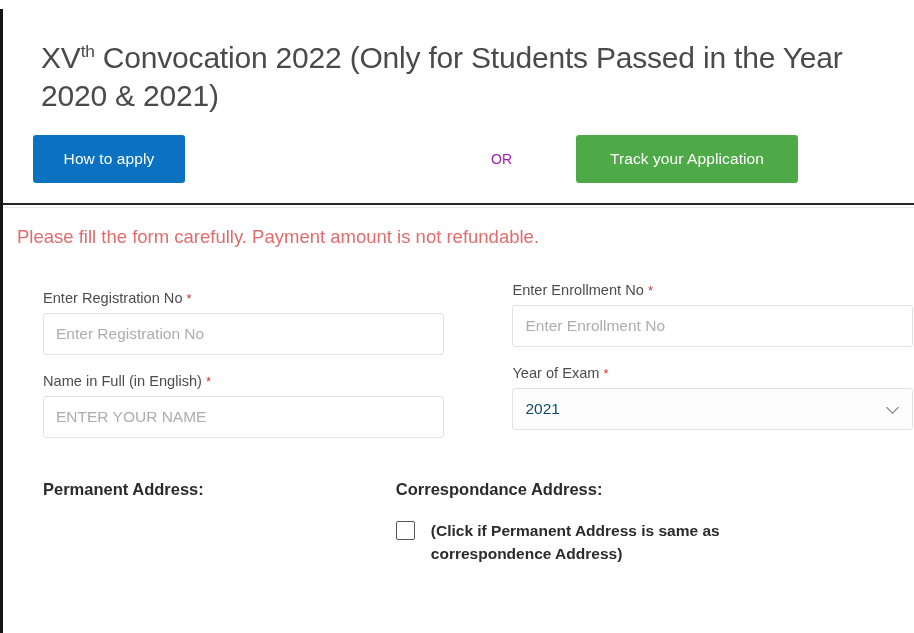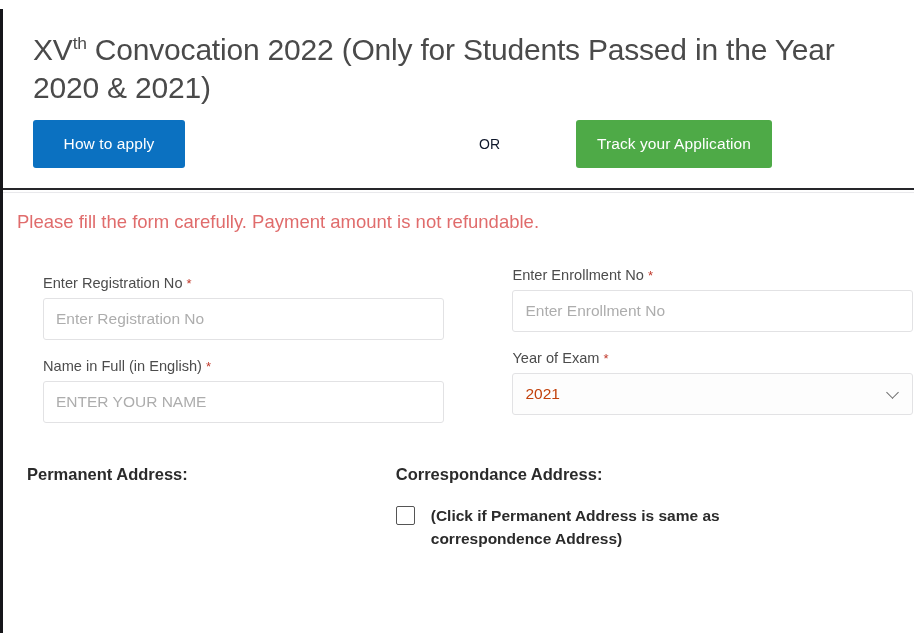--- a/index.html
+++ b/index.html
@@ -46,21 +46,21 @@
     background: #fff;
     box-sizing: border-box;
     border-left: 3px solid #16161a;
   }
 
   
   .header {
     padding: 14px 0 0 0;
   }
   .page-title {
-    margin: 8px;
+    margin: 16px;
     padding: 0 40px 0 22px;
     font-size: 30px;
     line-height: 38px;
     font-weight: 400;
     color: #4a4a4a;
     letter-spacing: -0.2px;
   }
   .page-title sup {
     font-size: 0.58em;
     vertical-align: super;
@@ -87,28 +87,28 @@
   }
   .btn-howto {
     position: absolute;
     left: 30px;  top: 4px;
     width: 152px; height: 48px;
     background: #0b71c1;
   }
   .btn-track {
     position: absolute;
     left: 573px; top: 4px;
-    width: 196px; height: 48px;
+    width: 222px; height: 48px;
     background: #4eaa47;
   }
   .or-label {
     position: absolute;
-    left: 476px; top: 20px;
+    left: 488px; top: 20px;
     font-size: 14px;
-    color: #0f172a;
+    color: #a21caf;
   }
 
   .header-divider {
     width: 914px;
     height: 0;
     border-top: 2px solid #26262a;
     margin-top: 8px;
   }
   .header-divider-soft {
     width: 914px;
@@ -166,21 +166,21 @@
     outline: none;
   }
   .text-input::placeholder { color: #adadad; }
 
   .select-wrap { position: relative; width: 401px; }
   .select-input {
     appearance: none;
     -webkit-appearance: none;
     -moz-appearance: none;
     background: #fdfdfd;
-    color: #c2410c;
+    color: #0c4a6e;
   }
   .chev {
     position: absolute;
     right: 14px; top: 15px;
     width: 11px; height: 11px;
     pointer-events: none;
   }
   .chev::before {
     content: "";
     position: absolute;
@@ -202,21 +202,21 @@
   .select-course .select-input {
     background: #ffffff;
     color: #6e6e6e;
   }
 
   
   .address-area {
     margin-top: 32px;
     display: flex;
   }
-  .addr-left  { width: 385px; padding-left: 24px; box-sizing: border-box; }
+  .addr-left  { width: 385px; padding-left: 40px; box-sizing: border-box; }
   .addr-right { width: 529px; padding-left: 9px; box-sizing: border-box; }
 
   .addr-heading {
     font-size: 16.5px;
     font-weight: bold;
     color: #2b2b2b;
     margin: 0;
   }
   .checkbox-row {
     display: flex;

